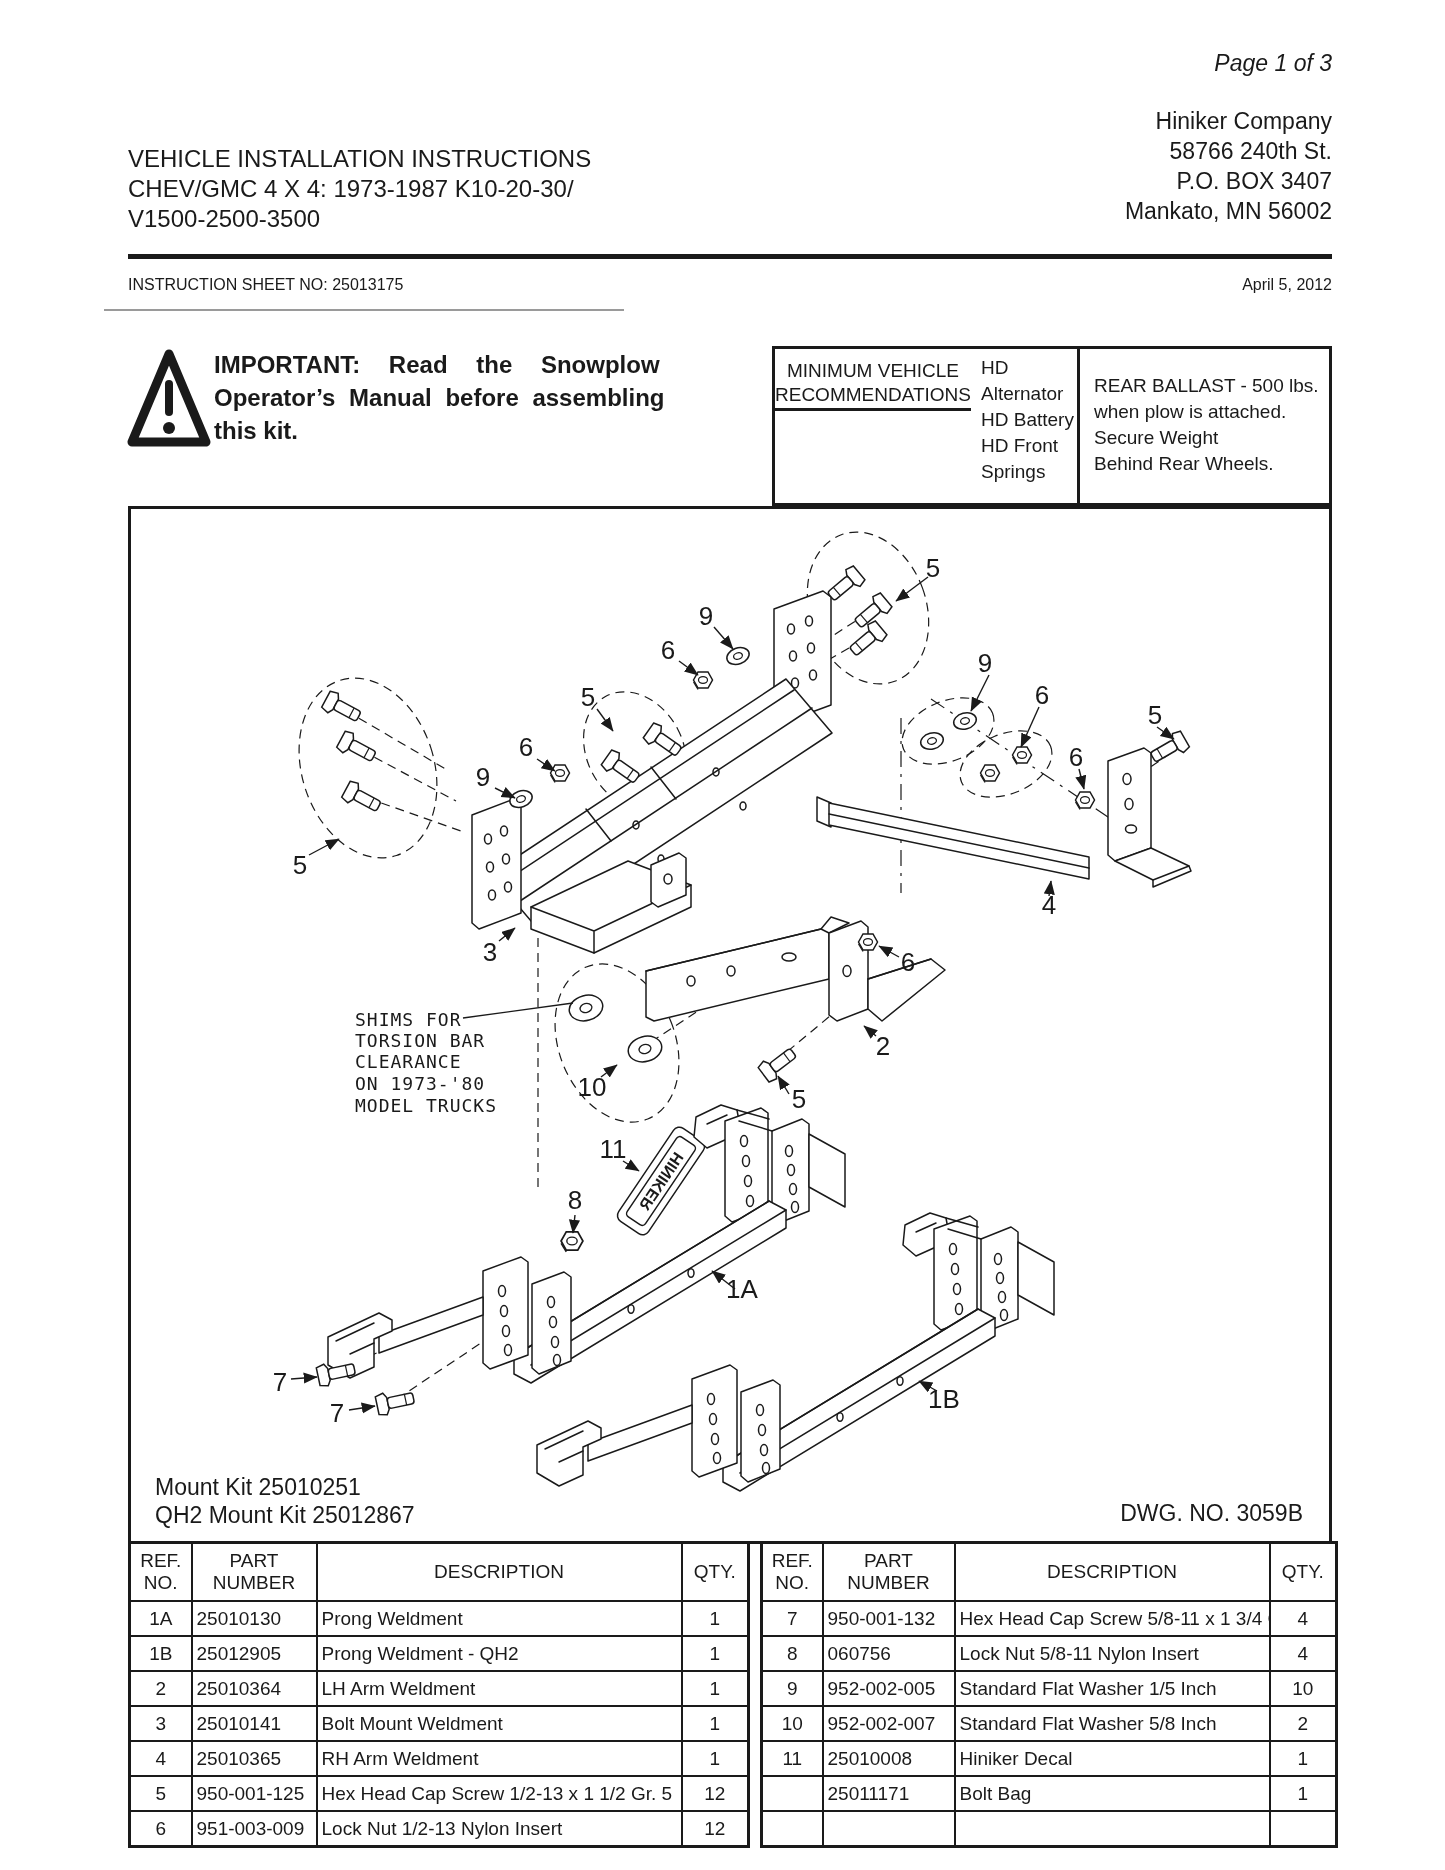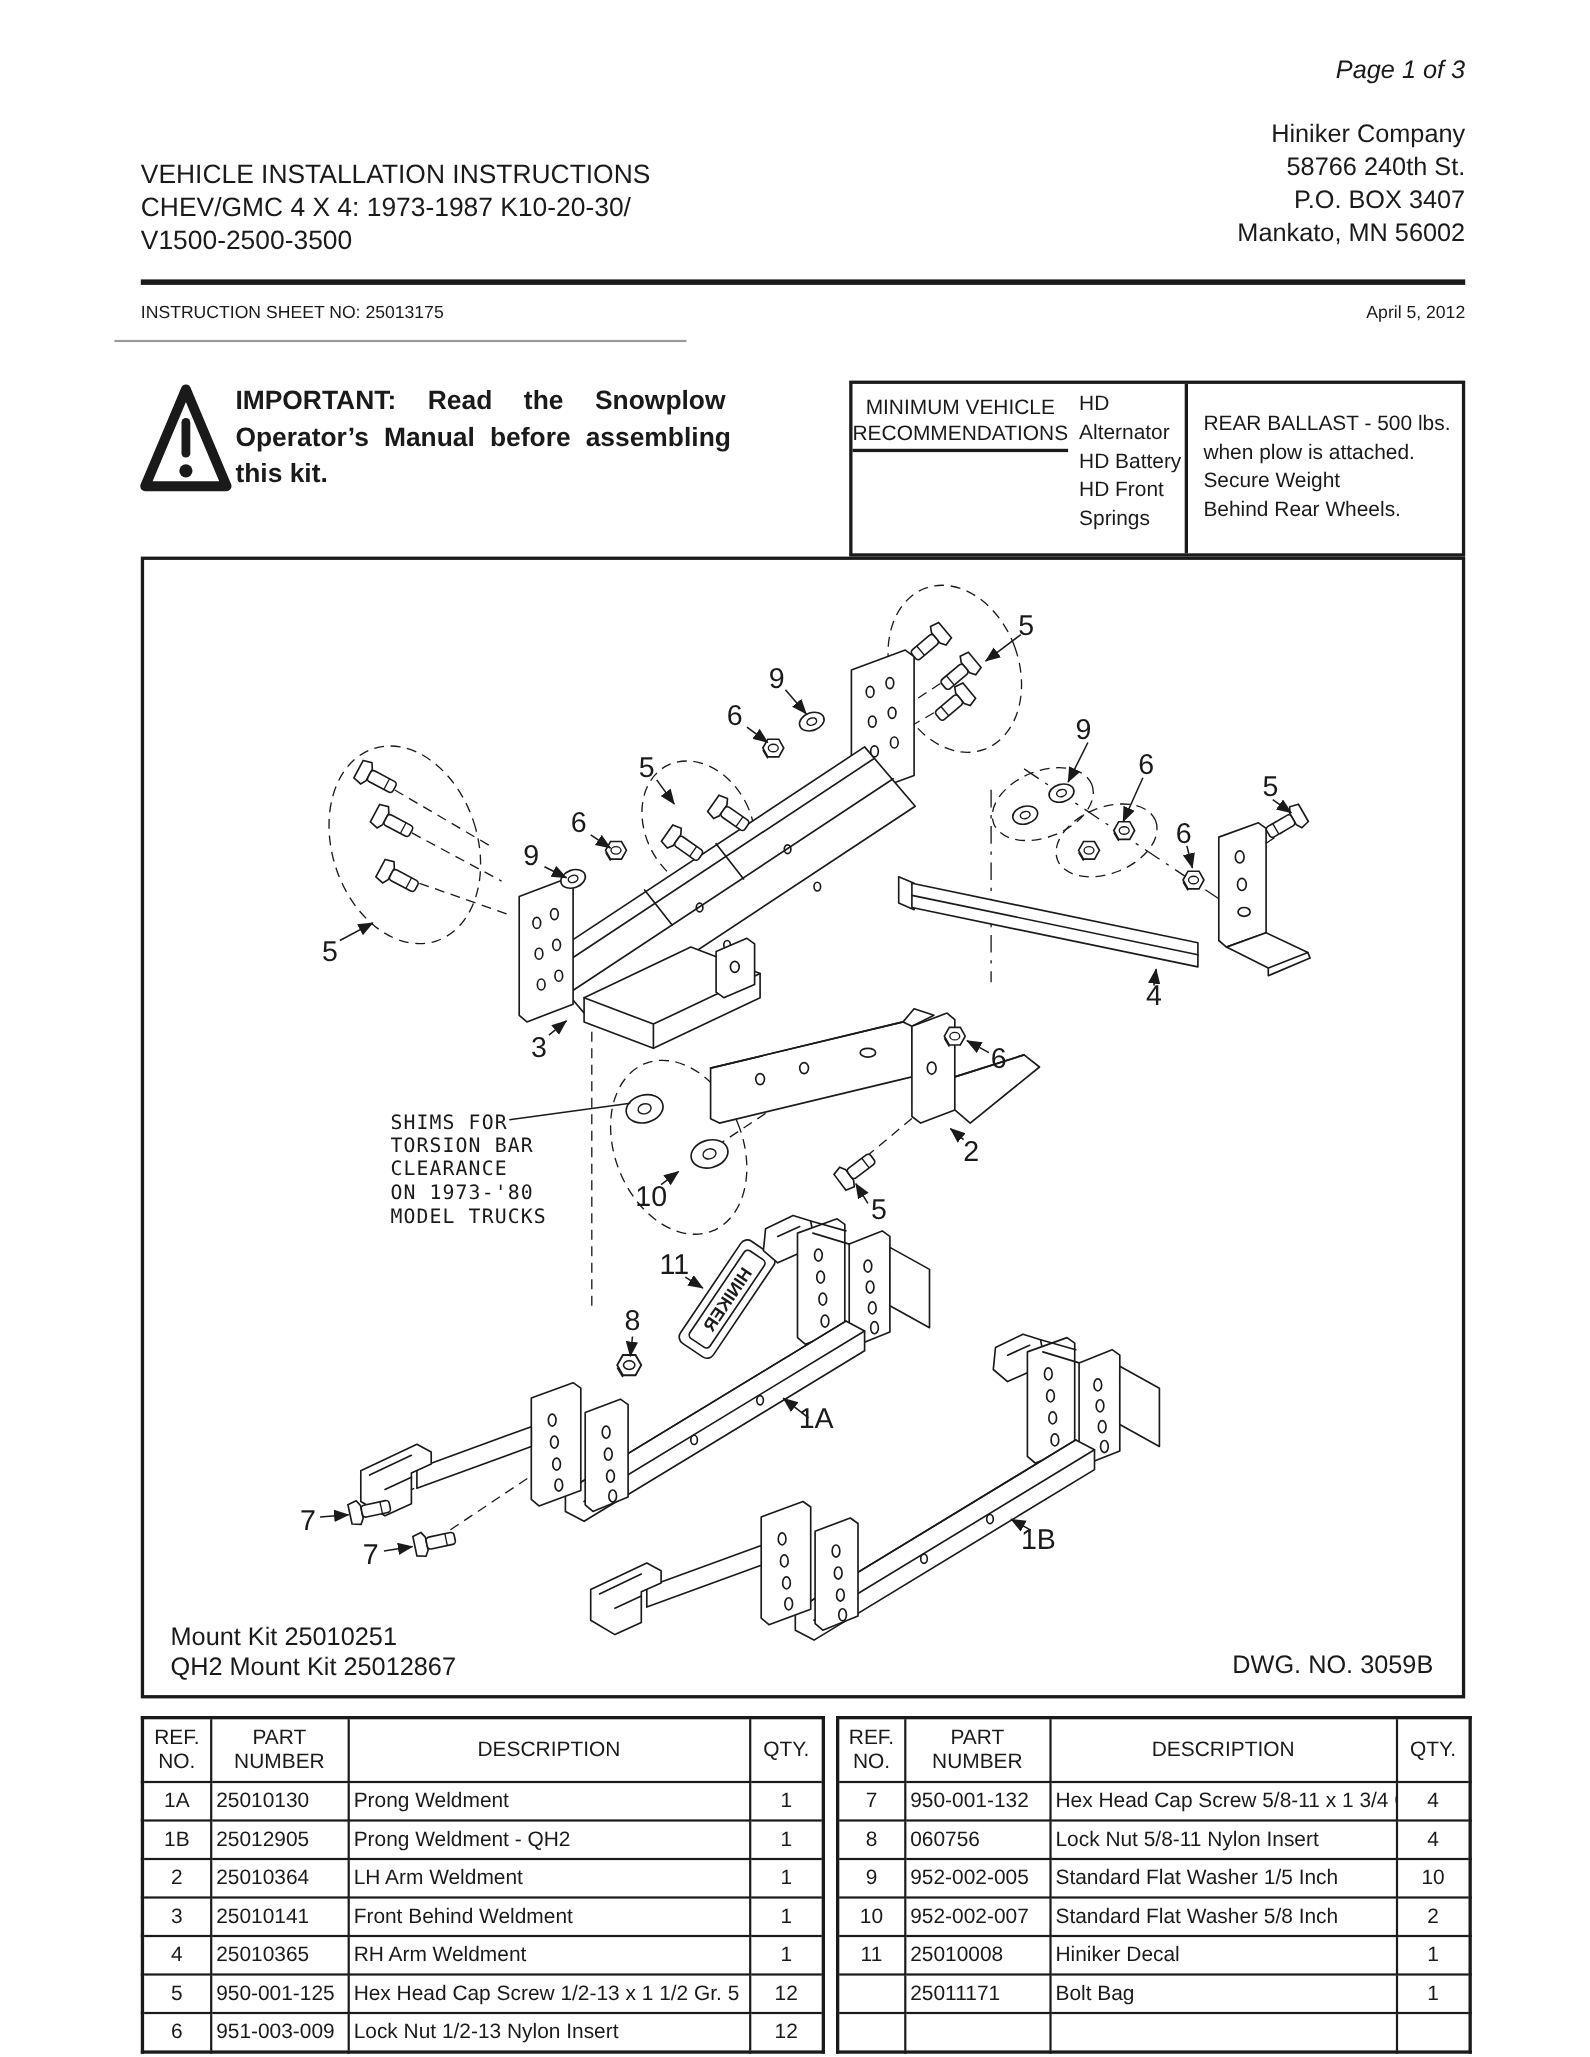--- a/index.html
+++ b/index.html
@@ -33,21 +33,21 @@
   svg .fw{stroke:#1a1a1a;stroke-width:1.5;fill:#ffffff;stroke-linejoin:round;}
   svg .dash{stroke:#1a1a1a;stroke-width:1.2;fill:none;stroke-dasharray:9 6;}
   svg .ddash{stroke:#1a1a1a;stroke-width:1.2;fill:none;stroke-dasharray:16 7 3 7;}
   svg .lead{stroke:#1a1a1a;stroke-width:1.4;fill:none;}
   svg .co{font:26px "Liberation Sans",sans-serif;fill:#1a1a1a;}
   svg .shims{font:18px "DejaVu Sans Mono",monospace;fill:#1a1a1a;letter-spacing:1px;}
   svg .mk{font:23px "Liberation Sans",sans-serif;fill:#1a1a1a;}
   svg .decaltx{font:bold 16px "Liberation Sans",sans-serif;fill:#1a1a1a;}
   
   .tables{left:128px;top:1541px;width:1204px;display:flex;gap:10px;}
-  table.pt{border-collapse:collapse;border:3px solid #1a1a1a;table-layout:fixed;margin-top:19px;}
+  table.pt{border-collapse:collapse;border:3px solid #1a1a1a;table-layout:fixed;}
   table.pt th,table.pt td{border:2px solid #1a1a1a;font-size:19px;padding:0 4px;height:33px;overflow:hidden;white-space:nowrap;}
   table.pt th{height:56px;font-weight:normal;text-align:center;line-height:22px;}
   td.c{text-align:center;}
   td.l{text-align:left;padding-left:7px;}
 </style>
 </head>
 <body>
 
 <div class="abs page-ind">Page 1 of 3</div>
 
@@ -395,21 +395,21 @@
         </tr>
       <tr>
           <td class="c">2</td>
           <td class="l">25010364</td>
           <td class="l">LH Arm Weldment</td>
           <td class="c">1</td>
         </tr>
       <tr>
           <td class="c">3</td>
           <td class="l">25010141</td>
-          <td class="l">Front Behind Weldment</td>
+          <td class="l">Bolt Mount Weldment</td>
           <td class="c">1</td>
         </tr>
       <tr>
           <td class="c">4</td>
           <td class="l">25010365</td>
           <td class="l">RH Arm Weldment</td>
           <td class="c">1</td>
         </tr>
       <tr>
           <td class="c">5</td>

